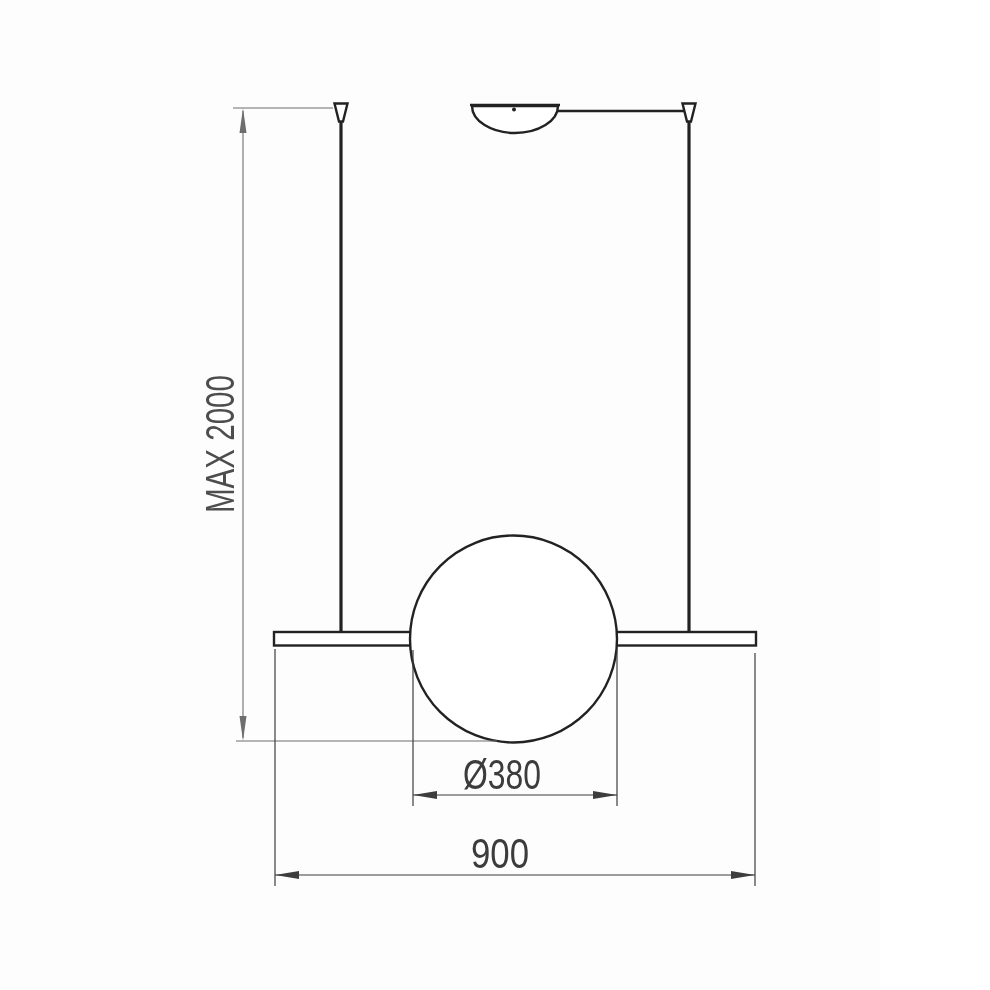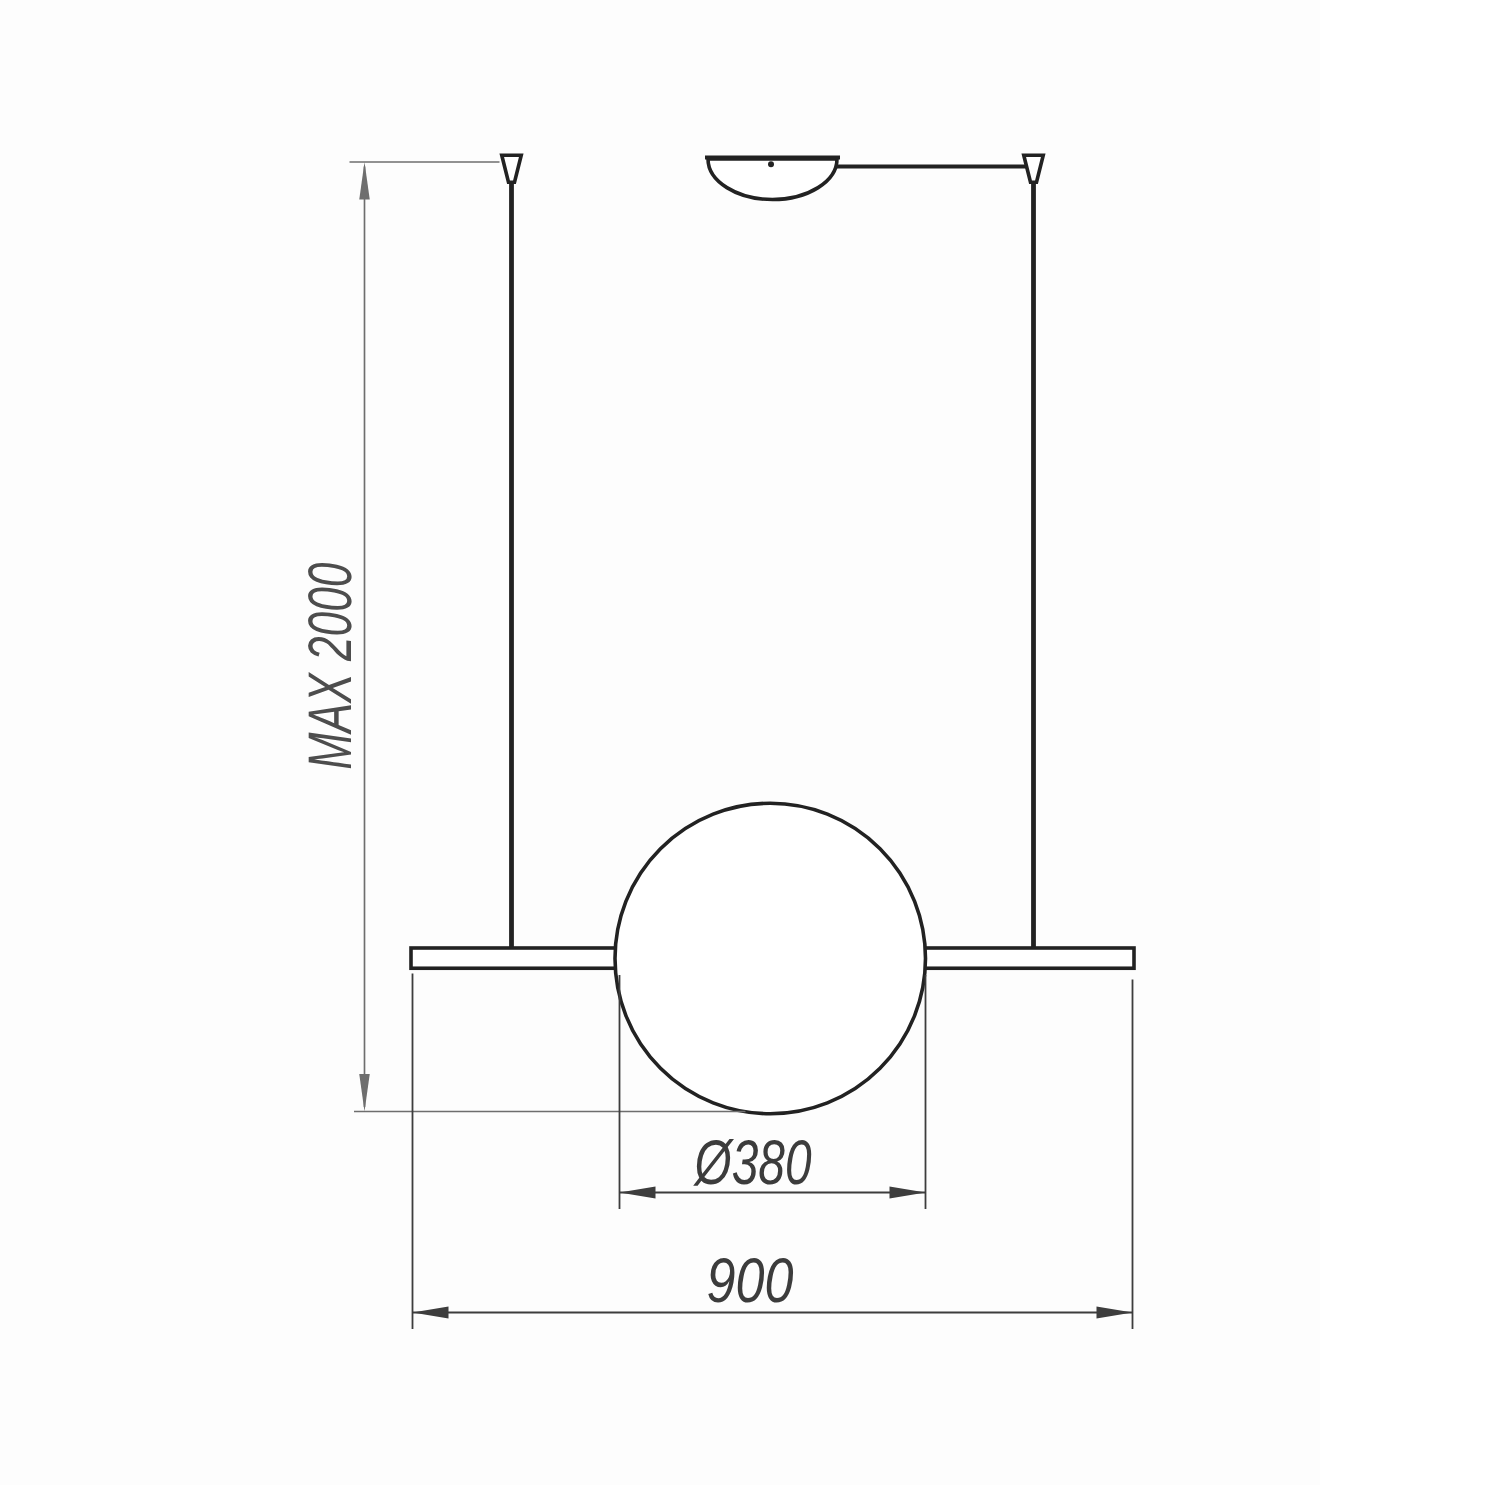--- a/index.html
+++ b/index.html
@@ -6,21 +6,20 @@
     margin: 0;
     padding: 0;
   }
   .canvas {
     position: relative;
     width: 880px;
     height: 990px;
     background: var(--background, #fdfdfd);
     overflow: hidden;
     font-family: "Liberation Sans", sans-serif;
-    font-style: italic;
   }
   svg { display: block; }
 
   
   .fixture-stroke {
     stroke: var(--fixture-line, #222222);
     fill: none;
     stroke-linecap: butt;
   }
   .fixture-filled {

